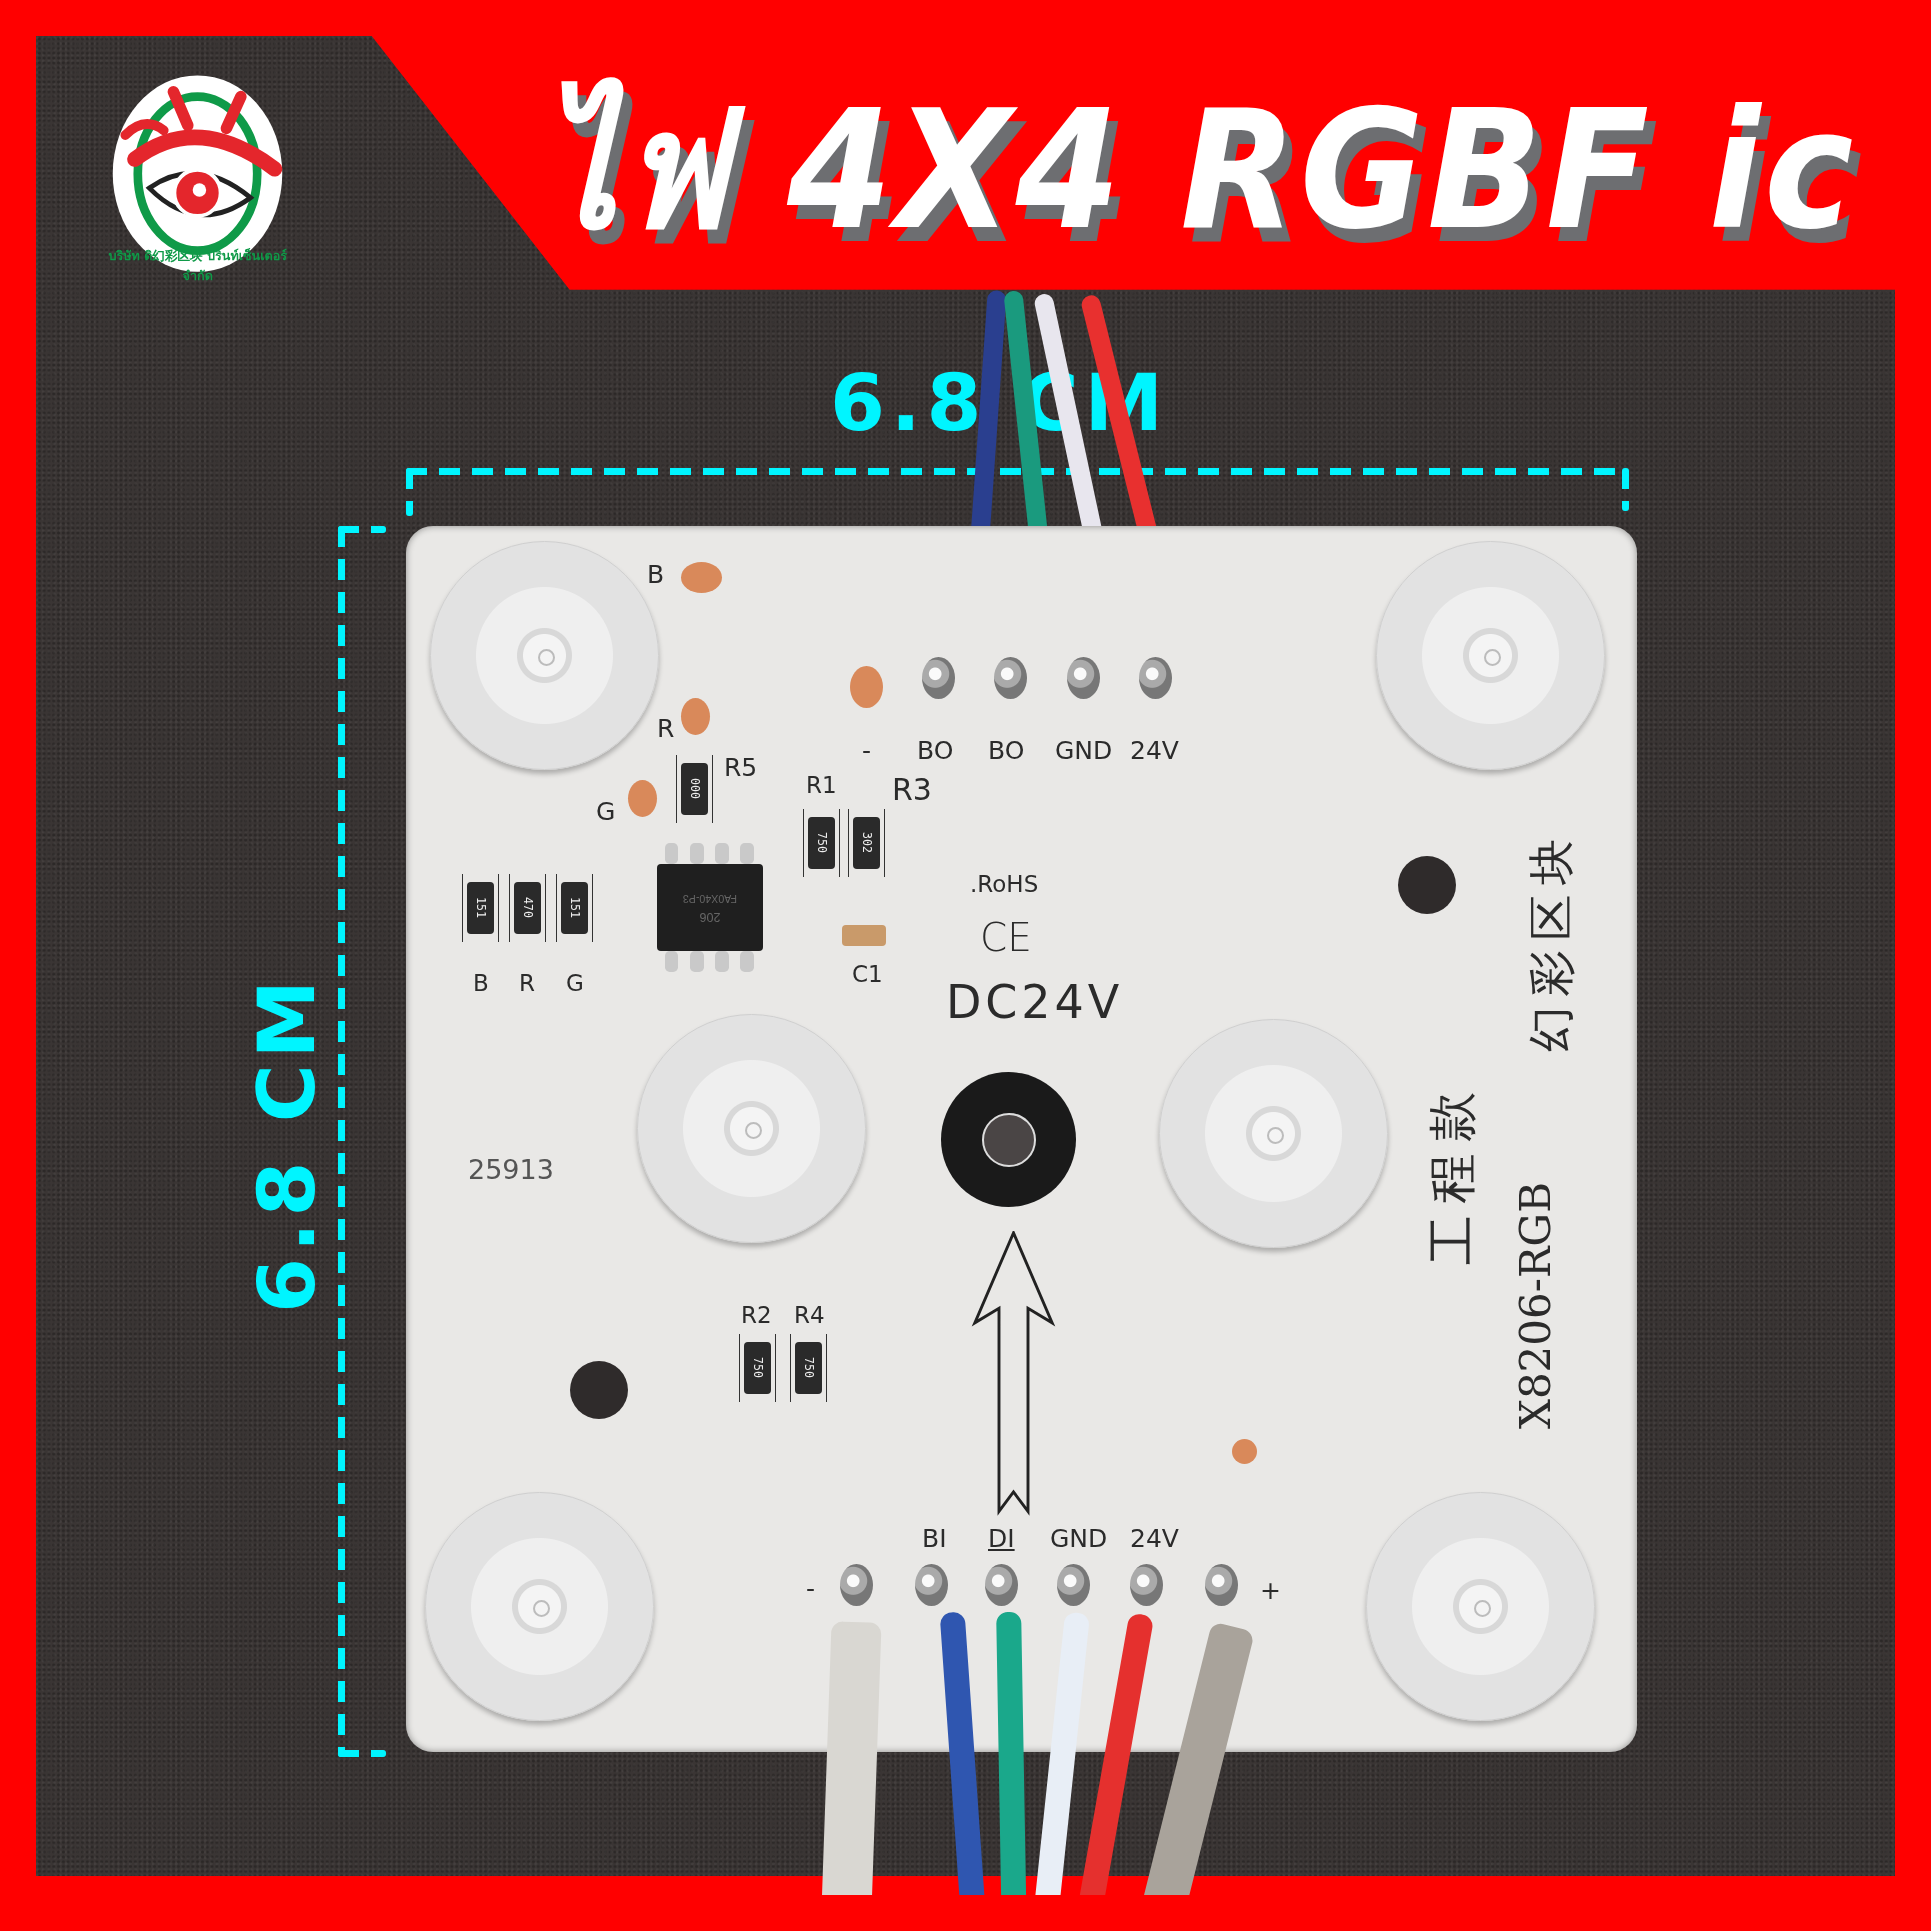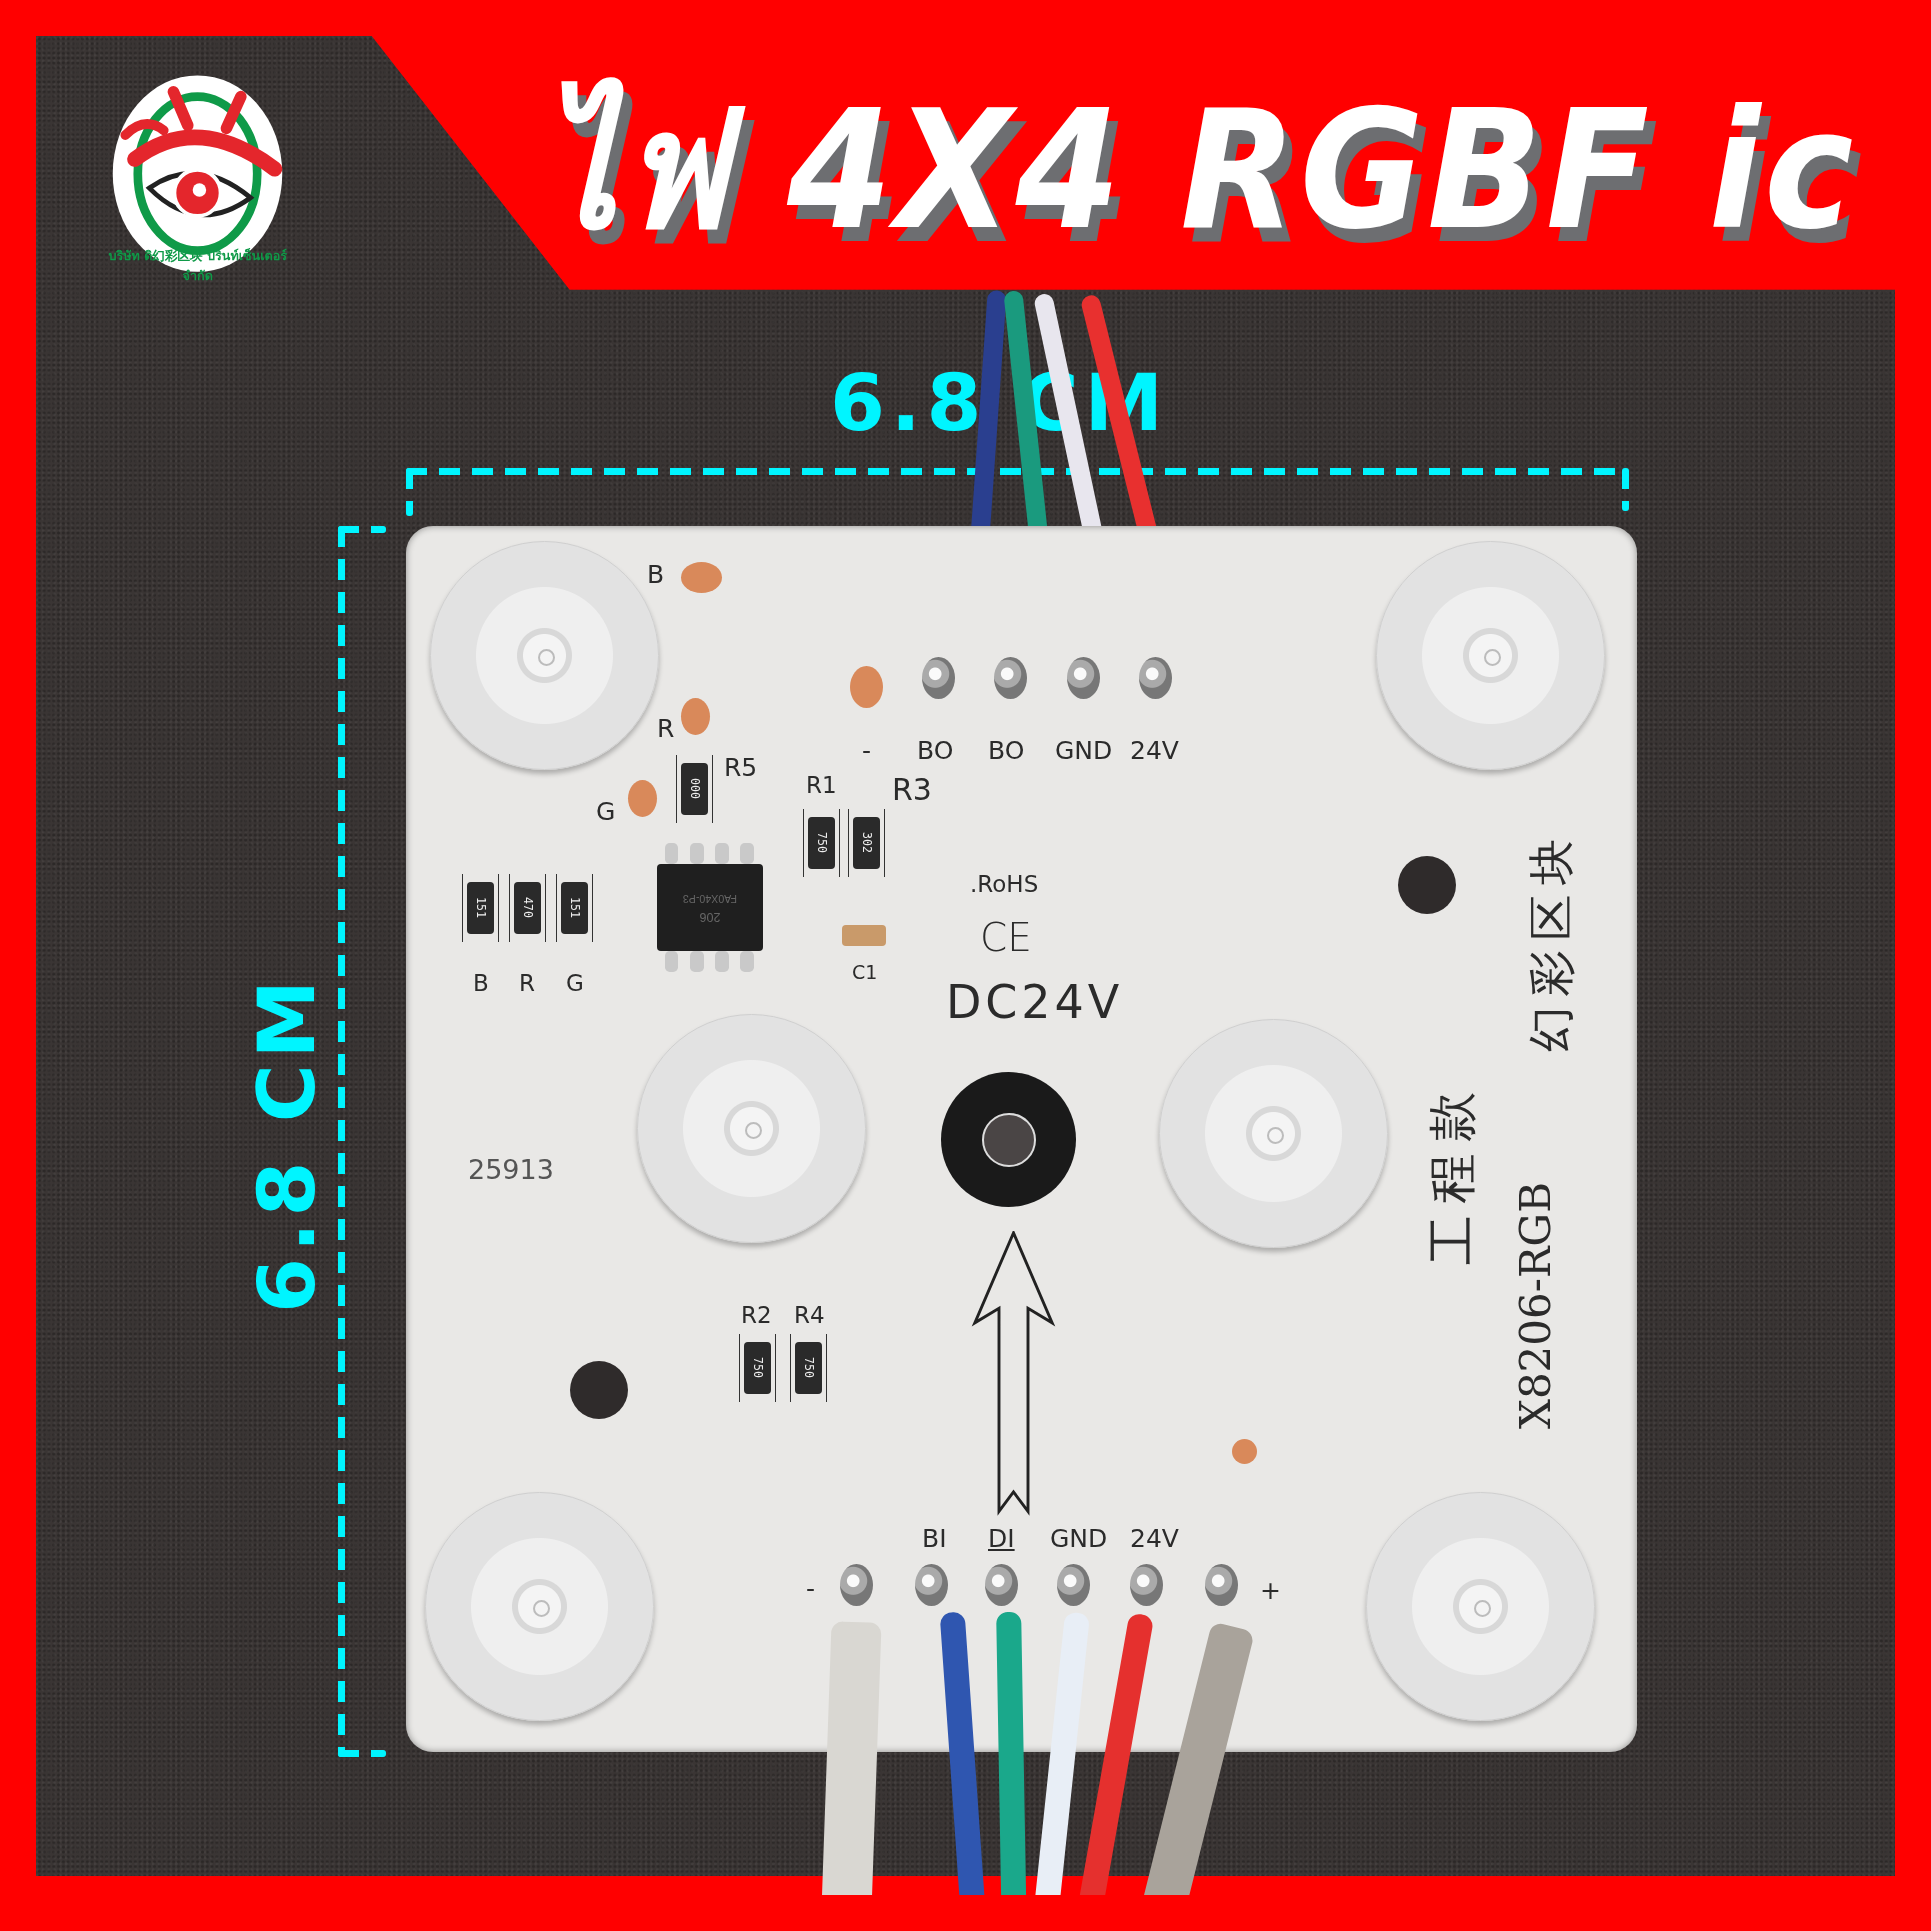--- a/index.html
+++ b/index.html
@@ -124,21 +124,21 @@
 <div class="silk" style="left:806px; top:772px; font-size:23px;">R1</div>
 <div class="silk" style="left:892px; top:772px; font-size:30px;">R3</div>
 <div class="res" style="left:803px; top:809px;">
     <div class="body">750</div>
   </div>
 <div class="res" style="left:848px; top:809px;">
     <div class="body">302</div>
   </div>
 
 <div style="position:absolute; left:842px; top:925px; width:44px; height:21px; background:#c99a6a; border-radius:3.9px;"></div>
-<div class="silk" style="left:852px; top:961px; font-size:19px;">C1</div>
+<div class="silk" style="left:852px; top:961px; font-size:23px;">C1</div>
 
 <div class="pad" style="left:850px; top:666px; width:33px; height:42px;"></div>
 <div class="solder" style="left:922px; top:657px;"></div>
 <div class="solder" style="left:994px; top:657px;"></div>
 <div class="solder" style="left:1067px; top:657px;"></div>
 <div class="solder" style="left:1139px; top:657px;"></div>
 <div class="silk" style="left:862px; top:736px; font-size:25px;">-</div>
 <div class="silk" style="left:917px; top:736px; font-size:25px;">BO</div>
 <div class="silk" style="left:988px; top:736px; font-size:25px;">BO</div>
 <div class="silk" style="left:1055px; top:736px; font-size:25px;">GND</div>

